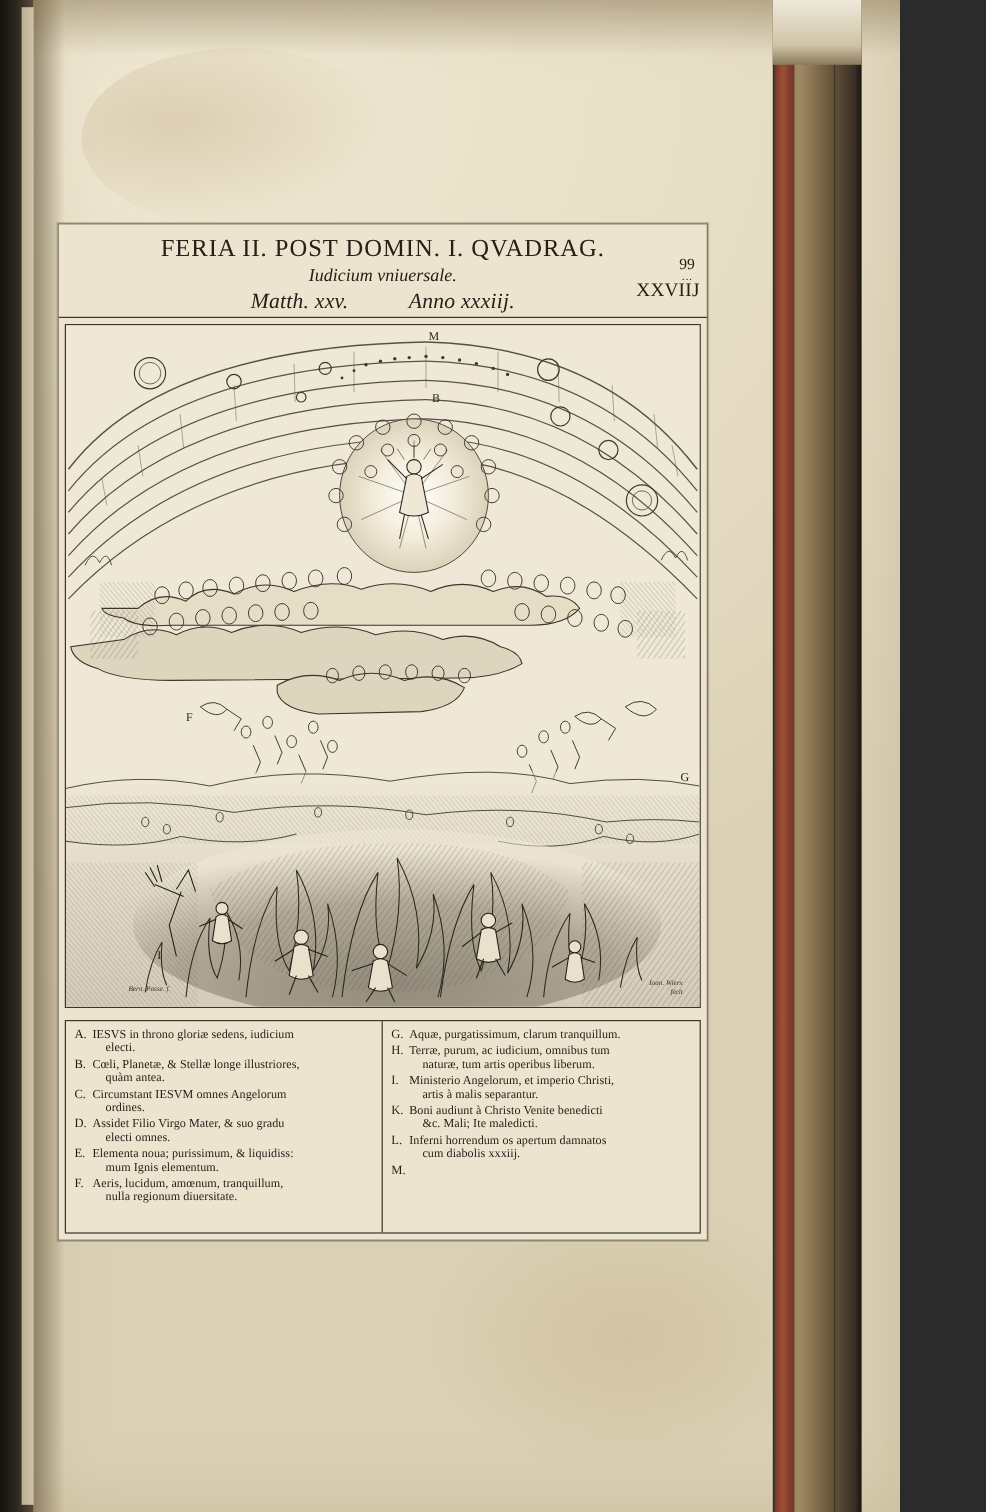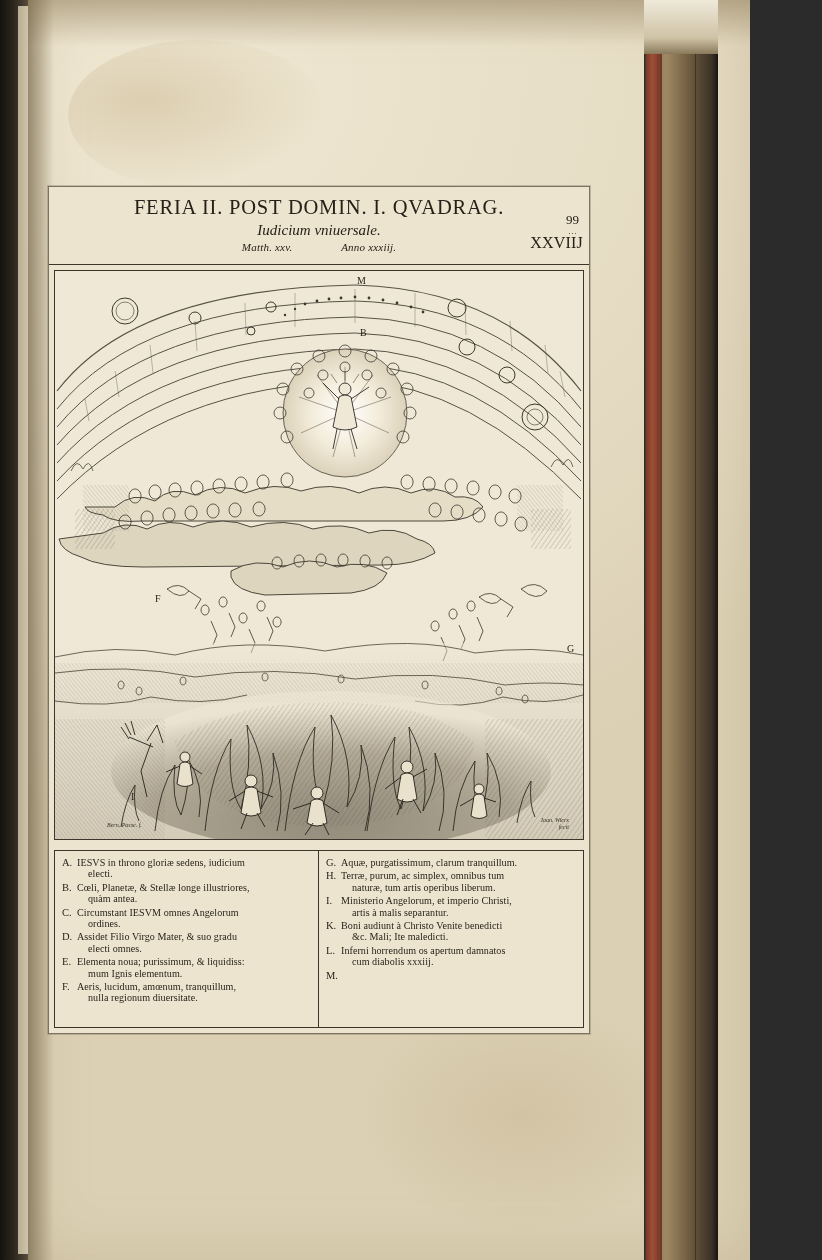--- a/index.html
+++ b/index.html
@@ -133,21 +133,21 @@
   }
   #title-sub {
     font-size: 15px;
     font-style: italic;
     margin-top: 3px;
     font-family: "Liberation Serif", serif;
   }
   #title-row3 {
     position: relative;
     margin-top: 2px;
-    font-size: 11px;
+    font-size: 18px;
     font-style: italic;
     letter-spacing: .2px;
   }
   #ref-left { margin-right: 46px; }
   #folio-num {
     position: absolute;
     right: 10px; top: 27px;
     font-size: 13px;
     text-align: center;
     line-height: 12px;
@@ -608,21 +608,21 @@
               <div class="legend-text"><span>Aeris, lucidum, amœnum, tranquillum,</span><span class="ind">nulla regionum diuersitate.</span></div>
             </div>
           </div>
         <div class="legend-col right" id="legend-right">
             <div class="legend-row">
               <div class="legend-key">G.</div>
               <div class="legend-text"><span>Aquæ, purgatissimum, clarum tranquillum.</span></div>
             </div>
             <div class="legend-row">
               <div class="legend-key">H.</div>
-              <div class="legend-text"><span>Terræ, purum, ac simplex, omnibus tum</span><span class="ind">naturæ, tum artis operibus liberum.</span></div>
+              <div class="legend-text"><span>Terræ, purum, ac iudicium, omnibus tum</span><span class="ind">naturæ, tum artis operibus liberum.</span></div>
             </div>
             <div class="legend-row">
               <div class="legend-key">I.</div>
               <div class="legend-text"><span>Ministerio Angelorum, et imperio Christi,</span><span class="ind">artis à malis separantur.</span></div>
             </div>
             <div class="legend-row">
               <div class="legend-key">K.</div>
               <div class="legend-text"><span>Boni audiunt à Christo Venite benedicti</span><span class="ind">&amp;c. Mali; Ite maledicti.</span></div>
             </div>
             <div class="legend-row">

